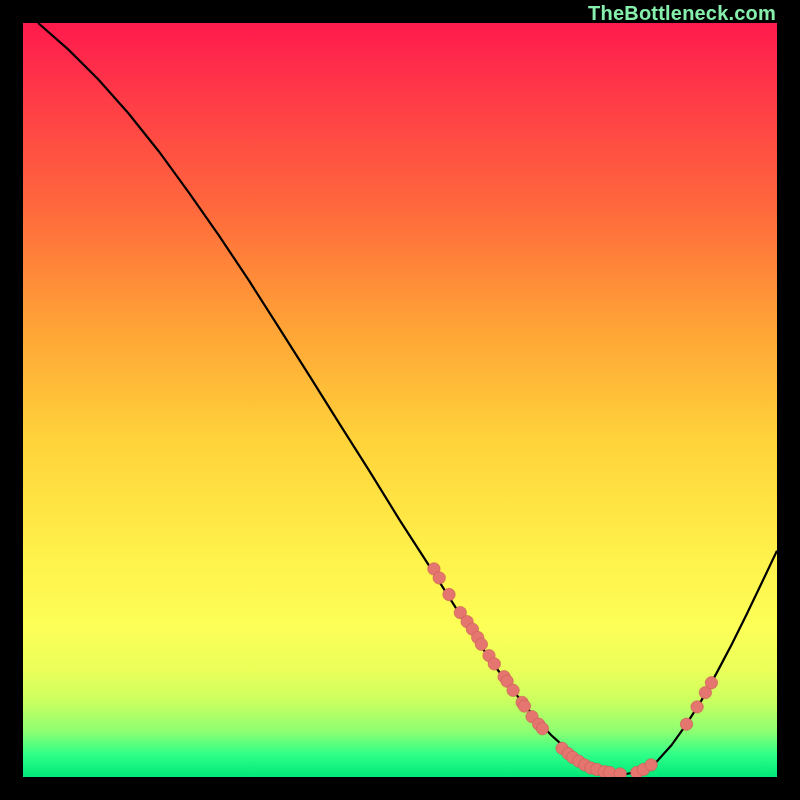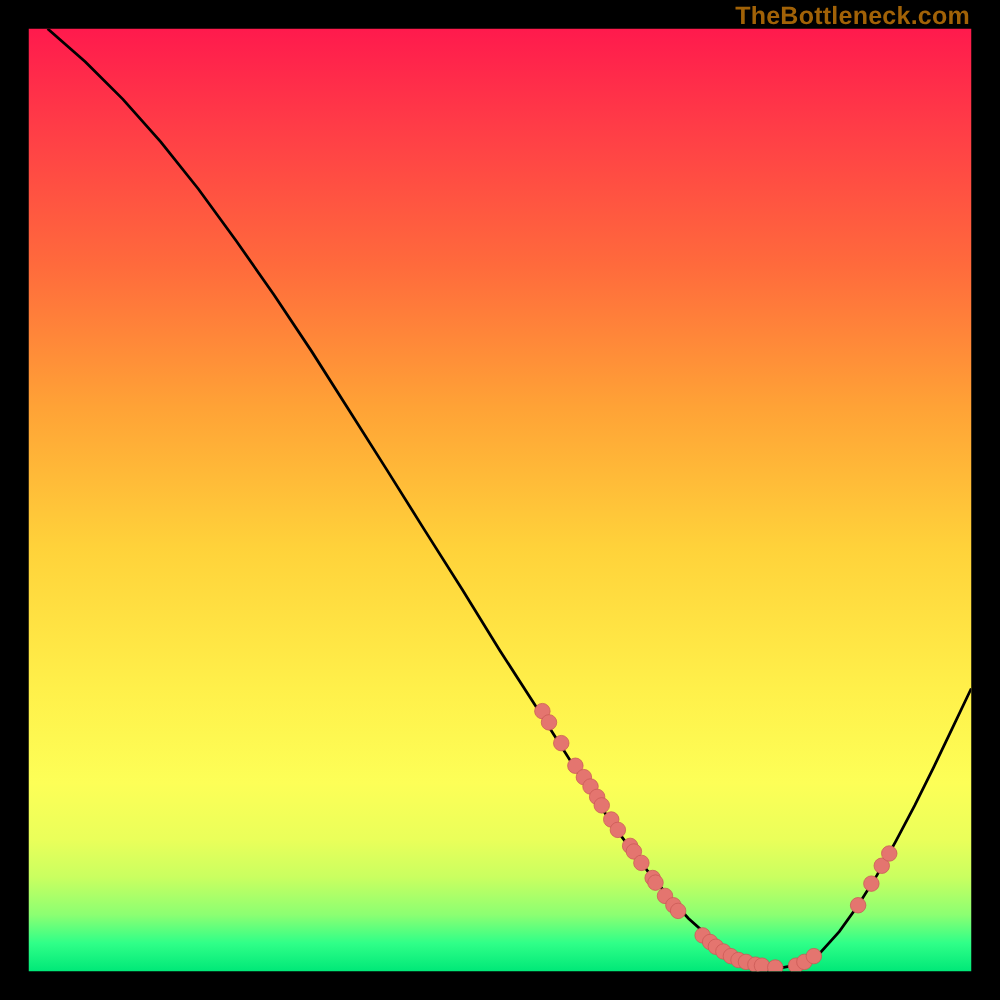--- a/index.html
+++ b/index.html
@@ -37,21 +37,21 @@
       #caff60 90%,
       #8cff72 94%,
       #30ff88 97%,
       #00e878 100%
     );
   }
   .watermark {
     position: absolute;
     top: 2px;
     right: 24px;
-    color: #a16207;
+    color: #86efac;
     font-size: 20px;
     font-weight: 600;
     letter-spacing: 0.2px;
     z-index: 5;
   }
   svg.curve {
     position: absolute;
     left: 0;
     top: 0;
     width: 754px;

